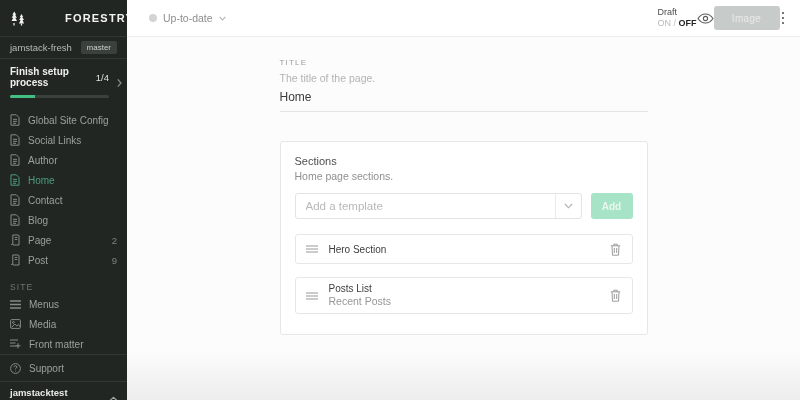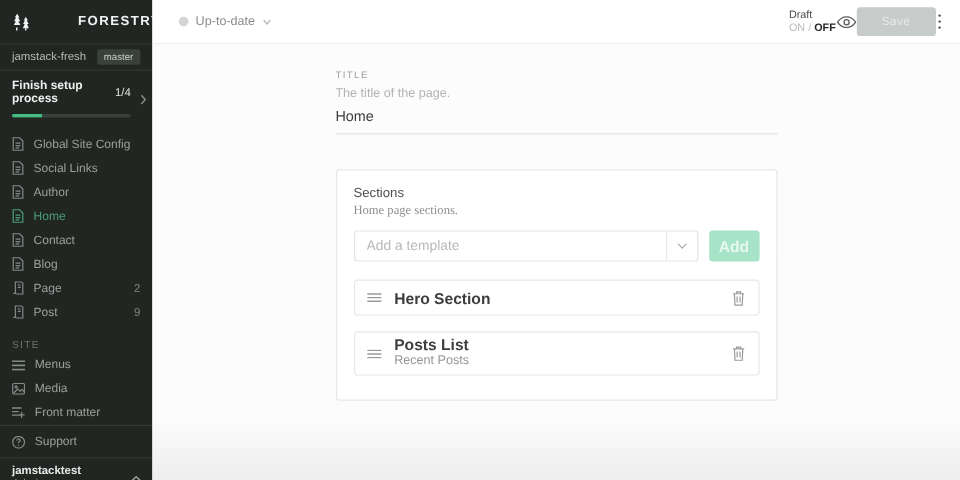--- a/index.html
+++ b/index.html
@@ -63,38 +63,38 @@
   .col { width:368px; margin:21px auto 0; }
   .f-label { font-size:8px; letter-spacing:1.2px; color:#9c9c9c; }
   .f-desc { margin-top:5px; font-size:10.5px; color:#b3b3b3; }
   .f-input { display:block; width:100%; margin-top:2px; padding:4px 0 7px; border:none;
     border-bottom:1px solid #e4e4e4; background:transparent; font-size:12px; color:#3c3c3c;
     font-family:inherit; outline:none; }
 
   .card { width:368px; margin:29px auto 0; background:#fff; border:1px solid #e7e7e7;
     border-radius:3px; padding:13px 14px 20px; }
   .sec-title { font-size:11px; color:#4f4f4f; }
-  .sec-desc { margin-top:3px; font-size:10.5px; color:#8f8f8f;font-family:Liberation Serif, serif; }
+  .sec-desc { margin-top:3px; font-size:10.5px; color:#8f8f8f; }
   .addrow { margin-top:11px; display:flex; align-items:center; }
   .tpl-select { flex:1; display:flex; align-items:stretch; border:1px solid #e3e3e3;
     border-radius:3px; height:26px; background:#fff; cursor:pointer; }
   .tpl-input { flex:1; border:none; outline:none; padding:0 10px; font-size:11.5px;
     font-family:inherit; color:#555; background:transparent; }
   .tpl-input::placeholder { color:#b8b8b8; }
   .tpl-chev { width:26px; border-left:1px solid #e9e9e9; display:flex; align-items:center; justify-content:center; }
   .add-btn { width:42px; height:26px; margin-left:9px; border:none; border-radius:3px;
-    background:var(--addbtn,#a7e3c6); color:#e8f8f0; font-size:13px; font-weight:bold;
+    background:var(--addbtn,#a7e3c6); color:#e8f8f0; font-size:10px; font-weight:bold;
     font-family:inherit; cursor:default; }
   .rows { margin-top:15px; }
   .row { display:flex; align-items:center; border:1px solid #e7e7e7; border-radius:3px;
     padding:5px 10px; min-height:30px; margin-bottom:13px; background:#fff; }
   .row:last-child { margin-bottom:0; }
   .handle { margin-right:11px; display:flex; align-items:center; cursor:grab; }
   .rtext { flex:1; min-width:0; }
-  .r-tpl { font-size:13px; font-weight:bold; color:#3d3d3d; line-height:11px; }
+  .r-tpl { font-size:10px; font-weight:normal; color:#3d3d3d; line-height:11px; }
   .r-val { font-size:10.5px; color:#969696; line-height:14px; }
   .r-val:empty { display:none; }
   .trash { display:flex; align-items:center; cursor:pointer; padding:1px; }
 </style>
 </head>
 <body>
 
 <div id="app">
 
   <aside class="sidebar">
@@ -292,21 +292,21 @@
             <span class="draft-slash">/</span>
             <span class="draft-off">OFF</span>
           </div>
         </div>
         <span class="eye-btn">
           <svg class="sline" width="17" height="11" viewBox="0 0 17 11" fill="none" stroke="#5d5d5d" stroke-width="1.1">
               <path d="M1 5.5C3.2 2 5.6 1 8.5 1s5.3 1 7.5 4.5C13.8 9 11.4 10 8.5 10S3.2 9 1 5.5Z"></path>
               <circle cx="8.5" cy="5.5" r="2.1"></circle>
             </svg>
         </span>
-        <button class="save-btn">Save</button>
+        <button class="save-btn">Image</button>
         <span class="dots">
             <i></i>
             <i></i>
             <i></i>
           </span>
       </div>
     </header>
 
     <section class="content">
 

